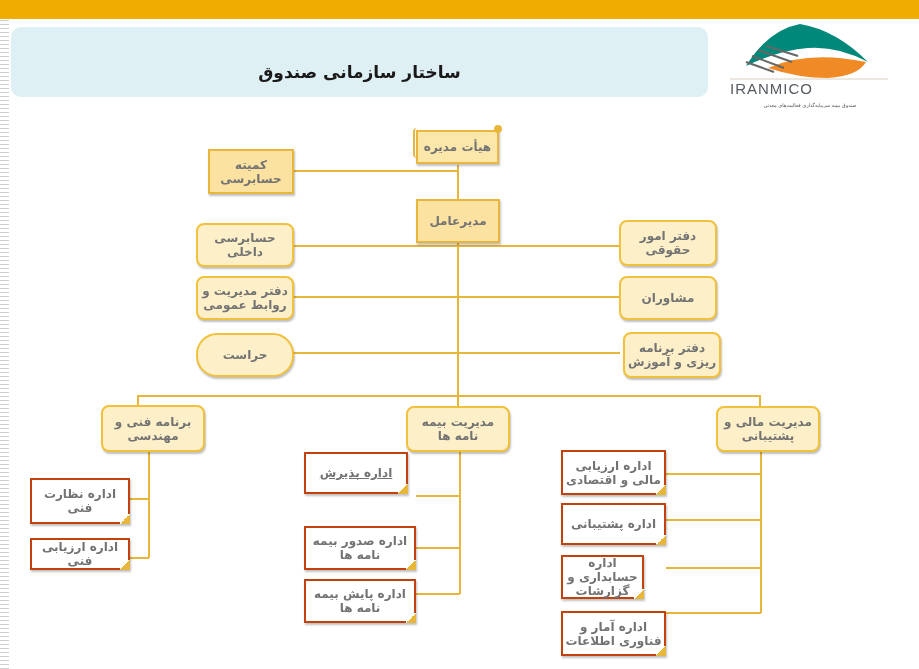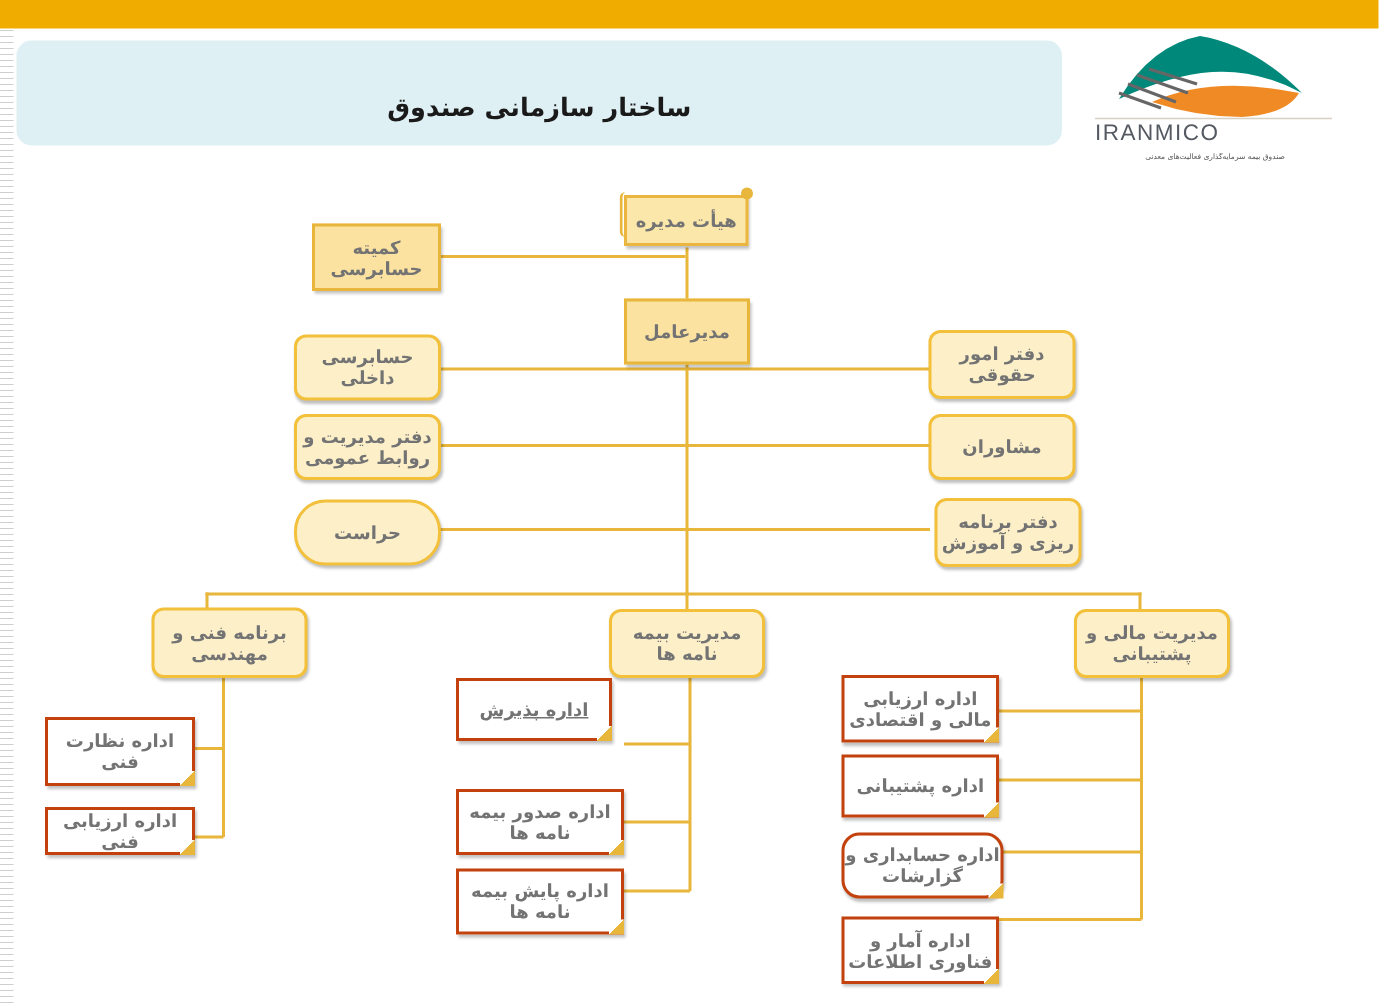--- a/index.html
+++ b/index.html
@@ -136,20 +136,20 @@
 </div>
 
 <div class="box nbox" style="left:561px;top:450px;width:105px;height:45px;">
   <span>اداره ارزیابی مالی و اقتصادی</span>
     <span class="fold"></span>
 </div>
 <div class="box nbox" style="left:561px;top:503px;width:105px;height:42px;">
   <span>اداره پشتیبانی</span>
     <span class="fold"></span>
 </div>
-<div class="box nbox" style="left:561px;top:555px;width:108px;height:44px;border-radius:12px;">
+<div class="box nbox" style="left:561px;top:555px;width:83px;height:44px;">
   <span>اداره حسابداری و گزارشات</span>
     <span class="fold"></span>
 </div>
 <div class="box nbox" style="left:561px;top:611px;width:105px;height:45px;">
   <span>اداره آمار و فناوری اطلاعات</span>
     <span class="fold"></span>
 </div>
 
 </body></html>

